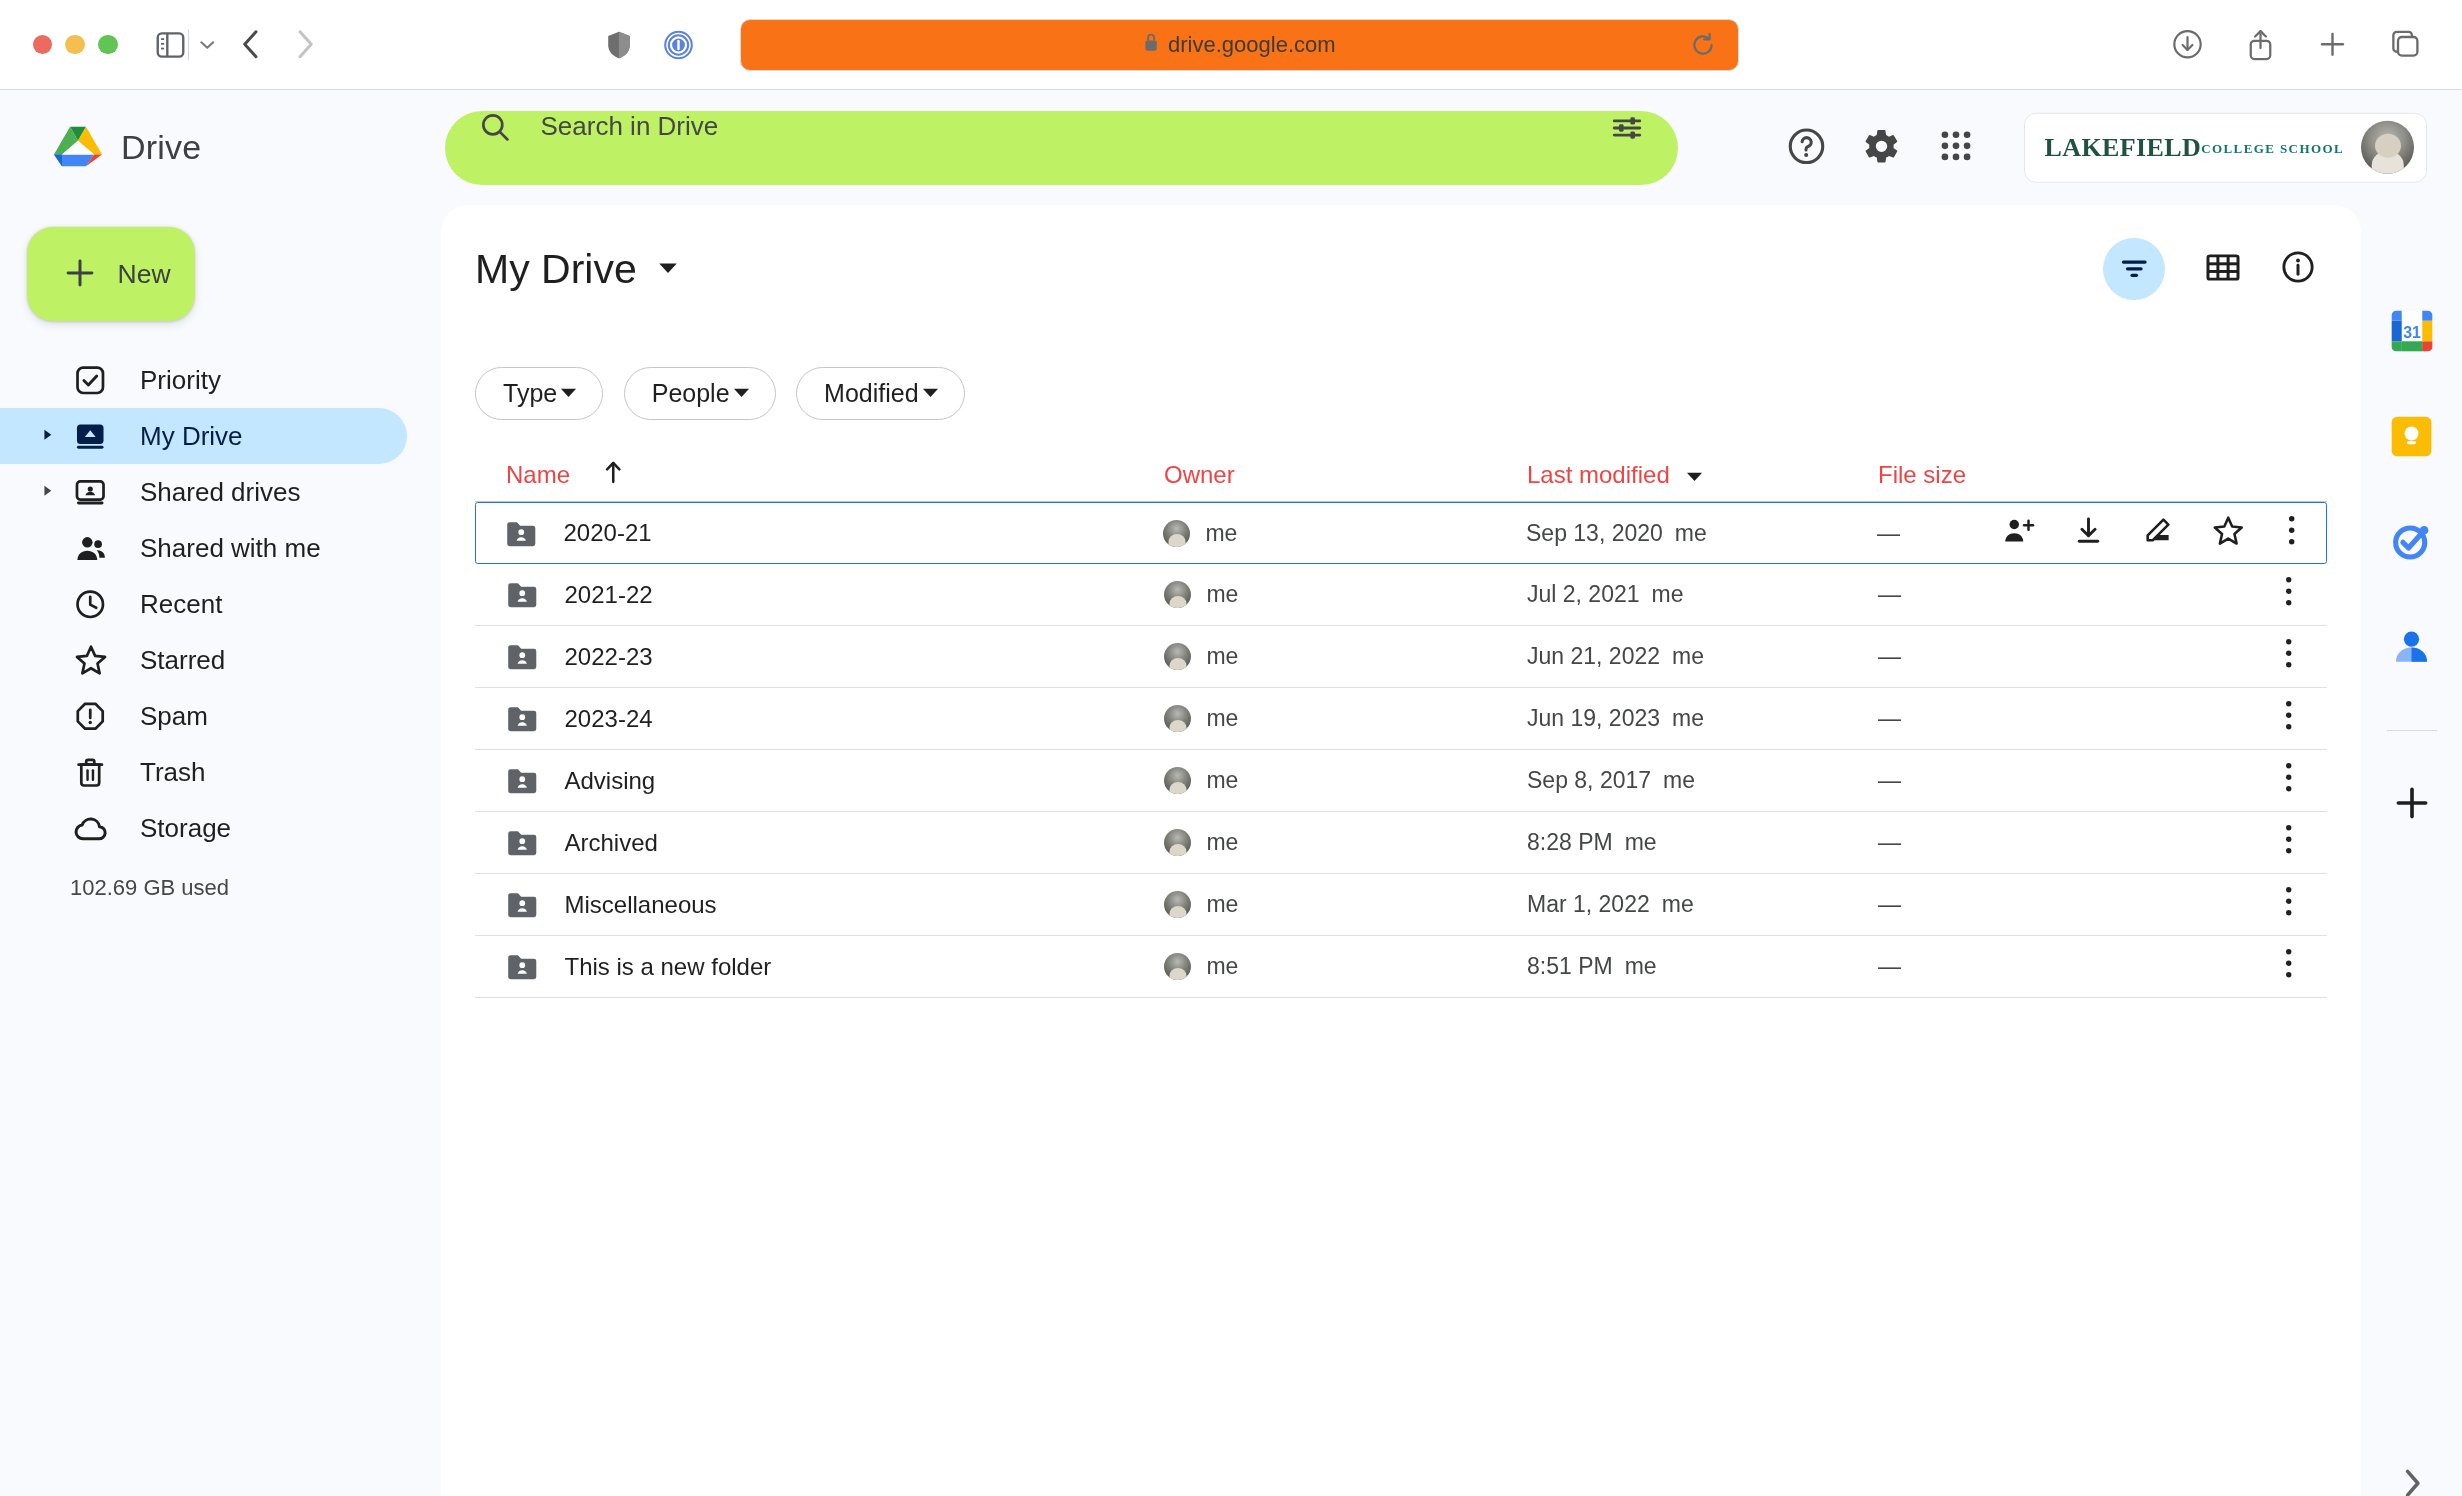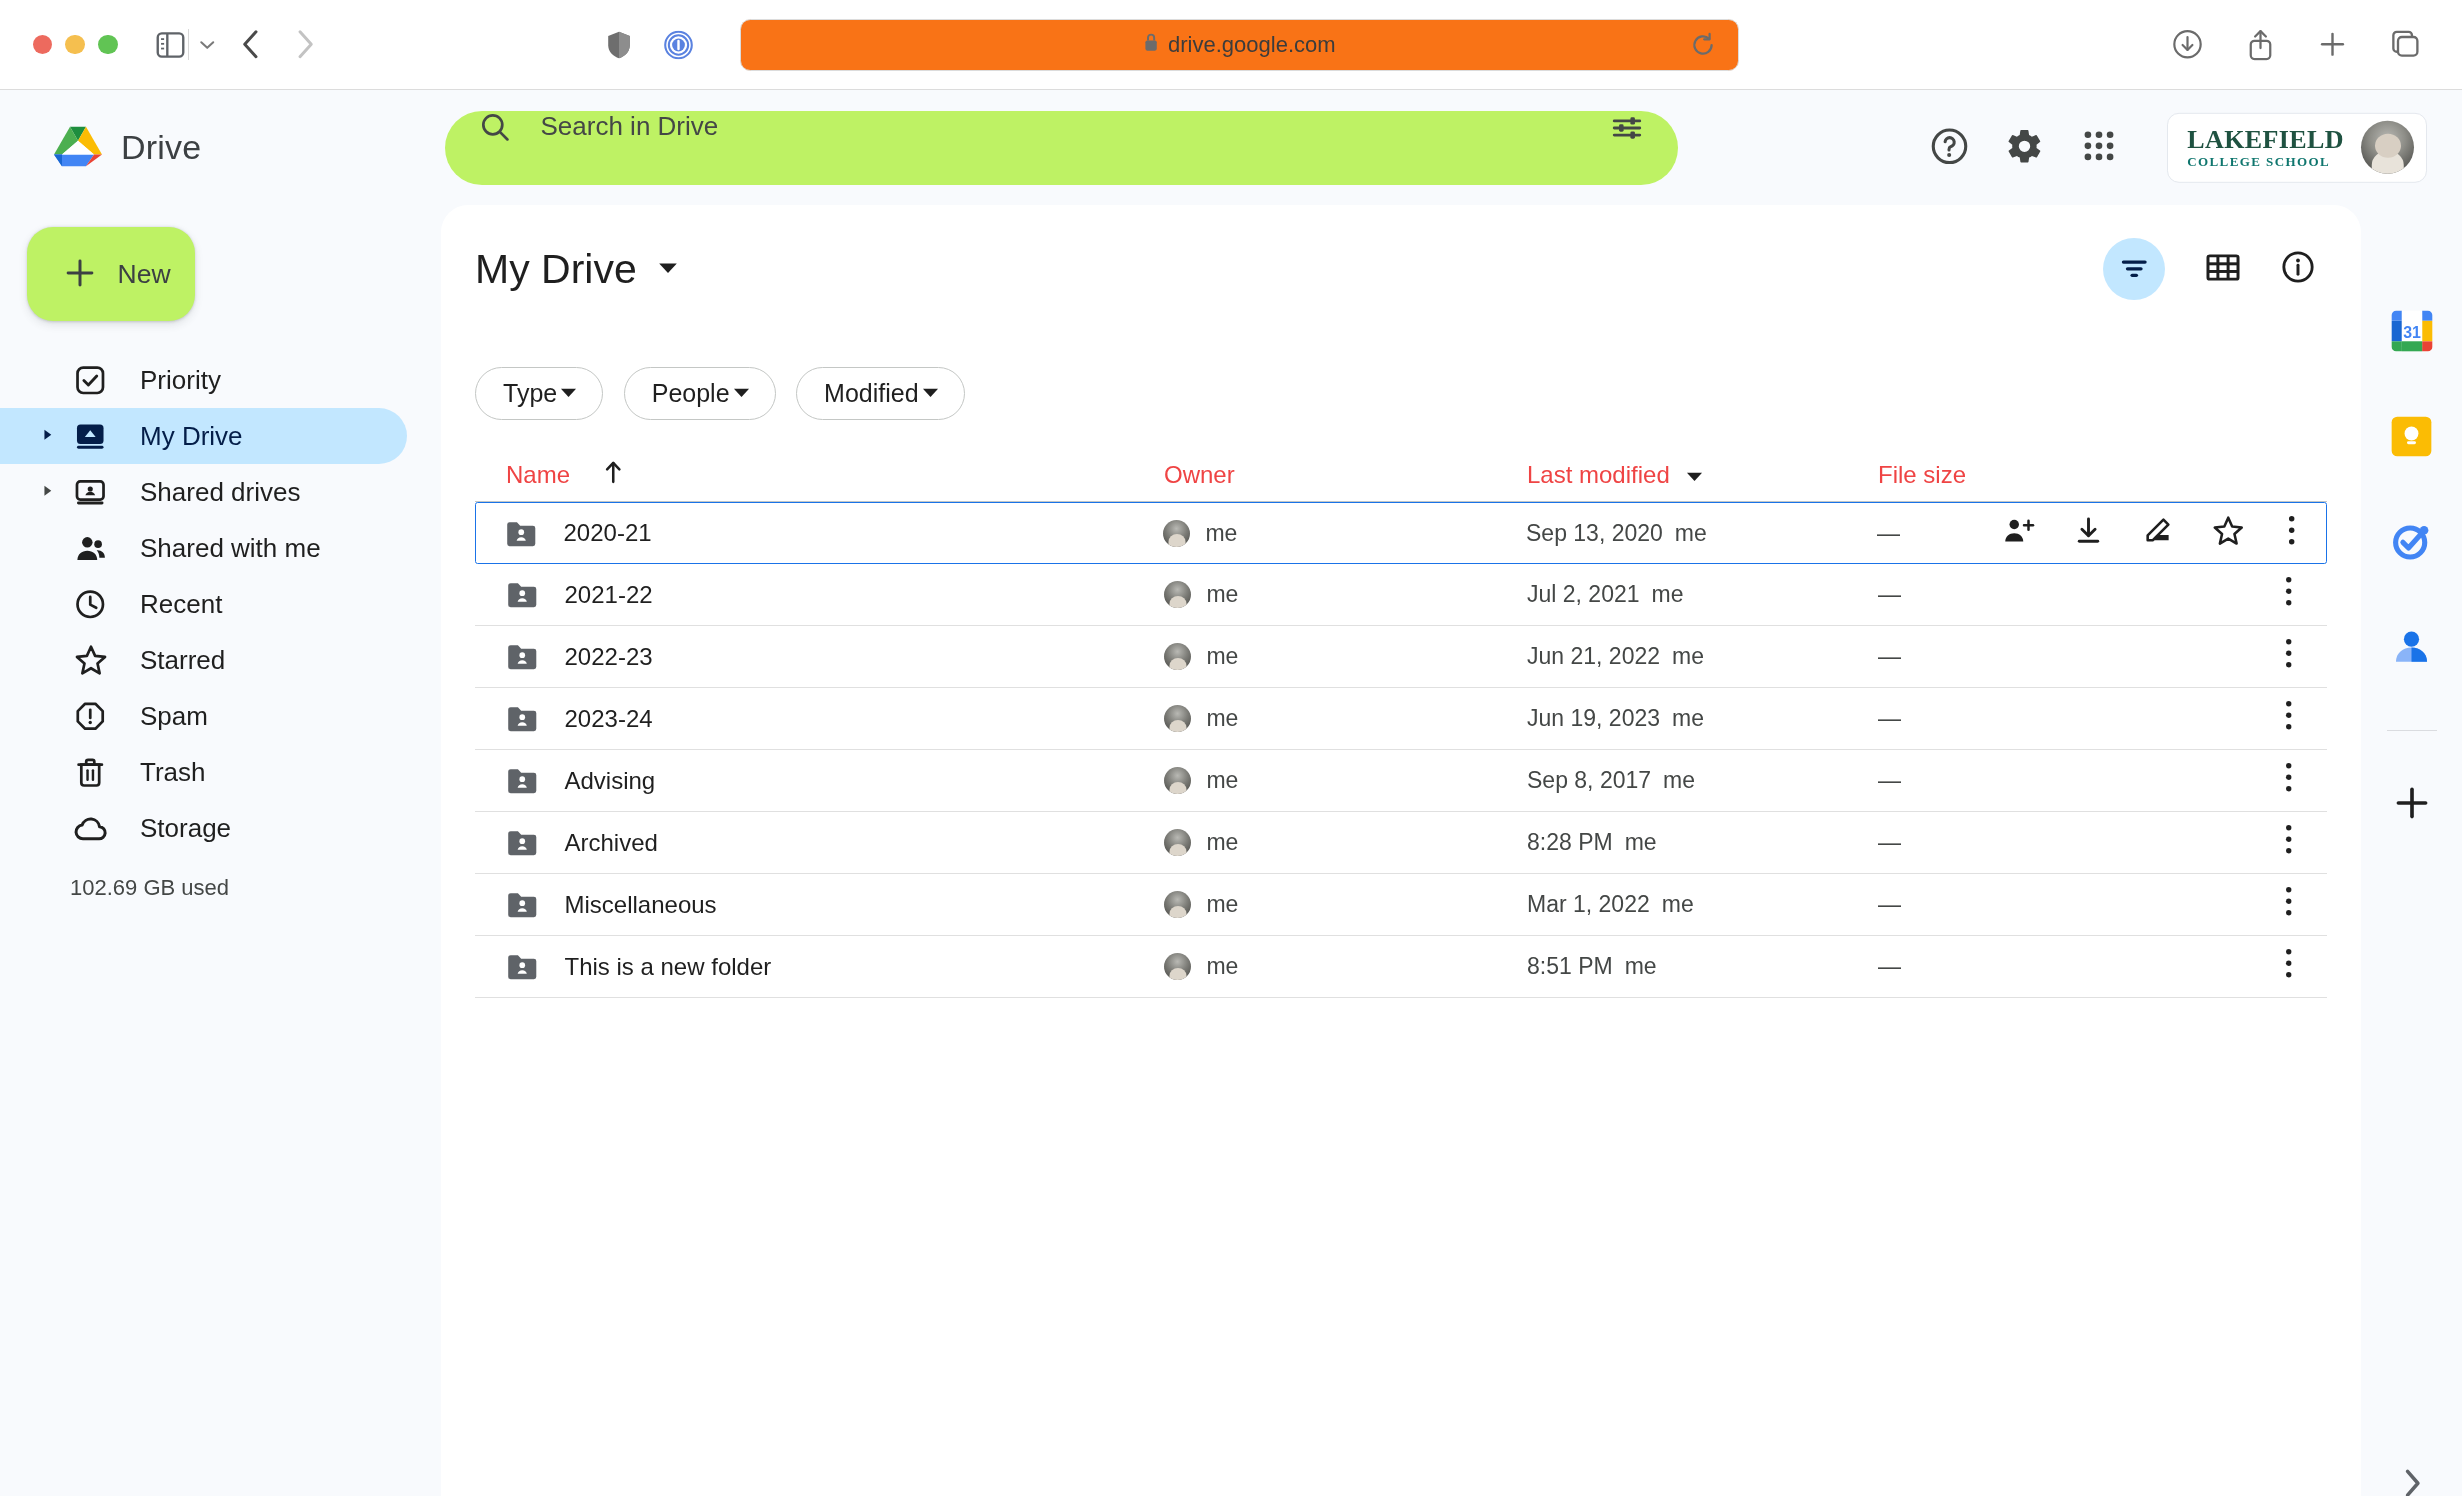--- a/index.html
+++ b/index.html
@@ -83,21 +83,21 @@
     position: absolute; right: 39px; top: 50%; transform: translateY(-50%);
     display: flex; align-items: center; gap: 36px;
   }
   .account-chip {
     display: flex; align-items: center; gap: 17px;
     background: #ffffff; border: 0.9px solid #e4e8ee;
     border-radius: 12px;
     padding: 7.7px 12px 7.7px 19px;
     margin-left: 13.7px;
   }
-  .lakefield-logo { display: flex; flex-direction: column; align-items: flex-start; line-height: 1; }
+  .lakefield-logo { display: flex; align-items: center; line-height: 1; }
   .lf-top { font-family: "Liberation Serif", serif; font-size: 26px; font-weight: 700; color: #1f5241; letter-spacing: 0.4px; position: relative; }
   .lf-bot { font-family: "Liberation Serif", serif; font-size: 13px; font-weight: 700; color: #0f766e; letter-spacing: 1.4px; margin-top: 1.7px; }
   .avatar {
     width: 53px; height: 53px; border-radius: 50%;
     background: radial-gradient(circle at 50% 34%, #b9b9b4 0%, #8e8e88 40%, #5c5c58 75%, #3a3a37 100%);
     overflow: hidden; position: relative;
   }
   .avatar::after {
     content: ""; position: absolute; left: 50%; top: 56%;
     transform: translateX(-50%);

